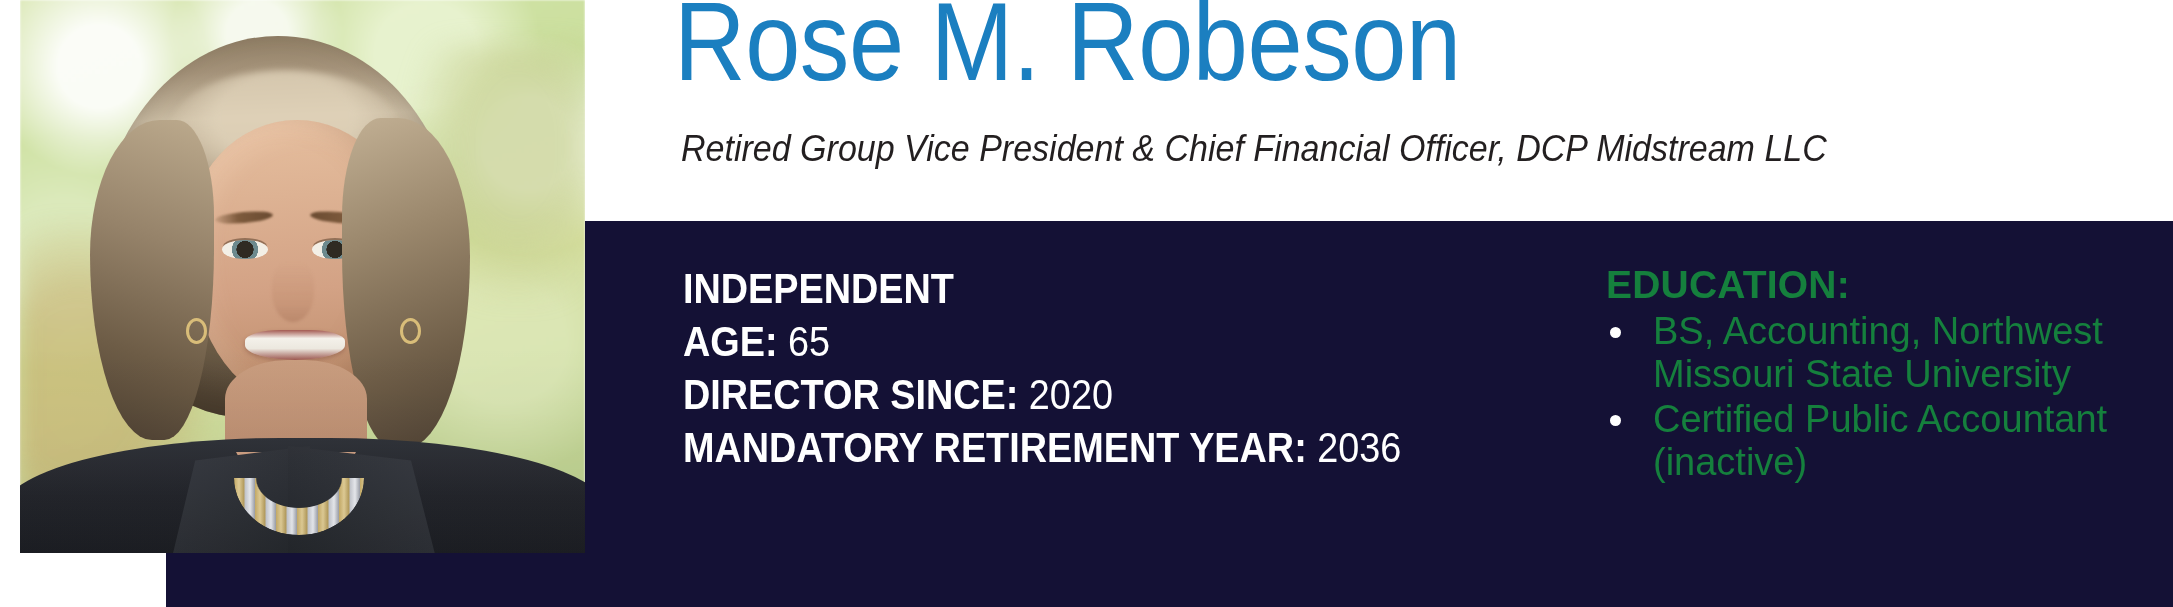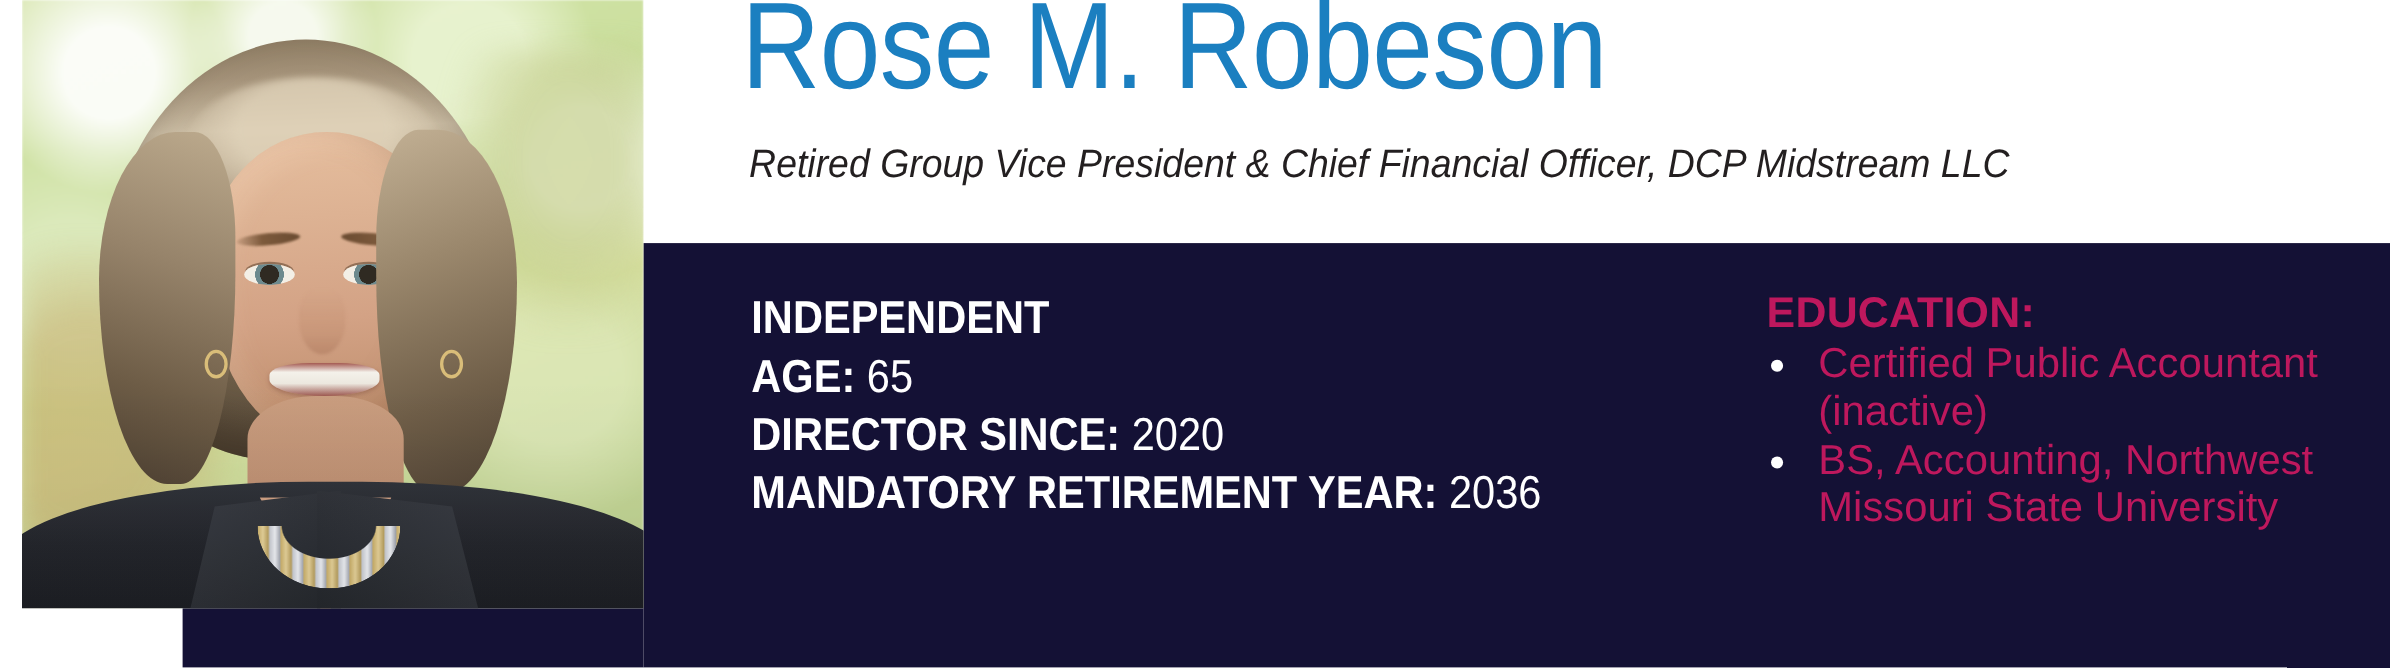--- a/index.html
+++ b/index.html
@@ -268,21 +268,21 @@
   }
   .facts .row { display: block; }
   .facts .k { font-weight: 700; }
   .facts .v { font-weight: 400; }
 
   .education {
     position: absolute;
     left: 1586px;
     top: 263px;
     width: 560px;
-    color: #be185d;
+    color: #15803d;
     font-size: 38px;
     line-height: 43px;
   }
   .education .edu-title {
     font-weight: 700;
     font-size: 39px;
     letter-spacing: 0.2px;
     margin-bottom: 4px;
     display: block;
   }
@@ -362,22 +362,22 @@
       <span class="k">MANDATORY RETIREMENT YEAR:</span>
       <span class="v">2036</span>
     </span>
   </div>
 
   <div class="education">
     <span class="edu-title">EDUCATION:</span>
     <ul>
       <li>
         <span class="bullet"></span>
-        <span>Certified Public Accountant (inactive)</span>
+        <span>BS, Accounting, Northwest Missouri State University</span>
       </li>
       <li>
         <span class="bullet"></span>
-        <span>BS, Accounting, Northwest Missouri State University</span>
+        <span>Certified Public Accountant (inactive)</span>
       </li>
     </ul>
   </div>
 
 </div>
 
 </body></html>

